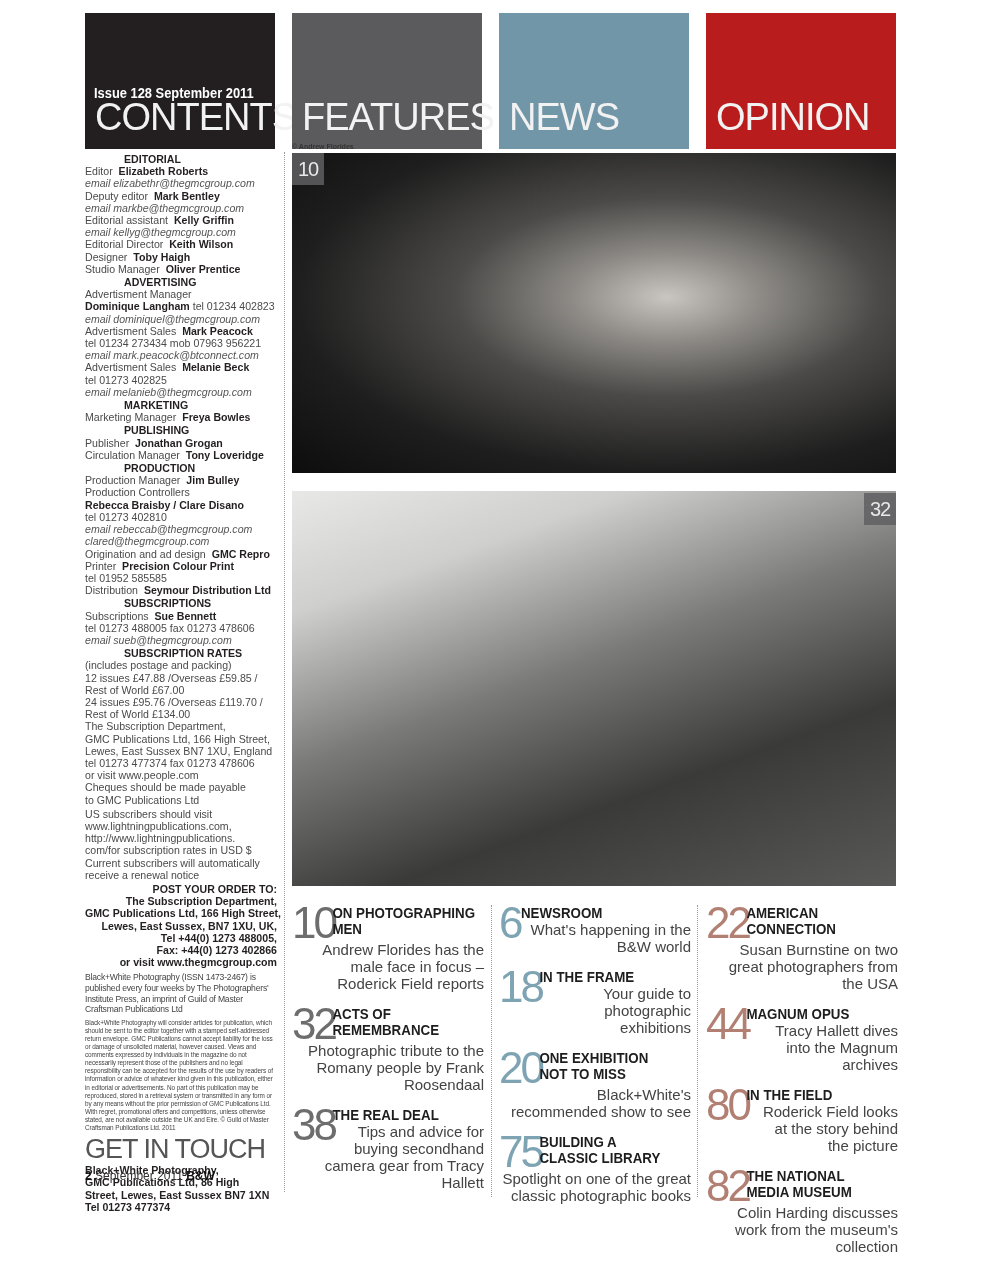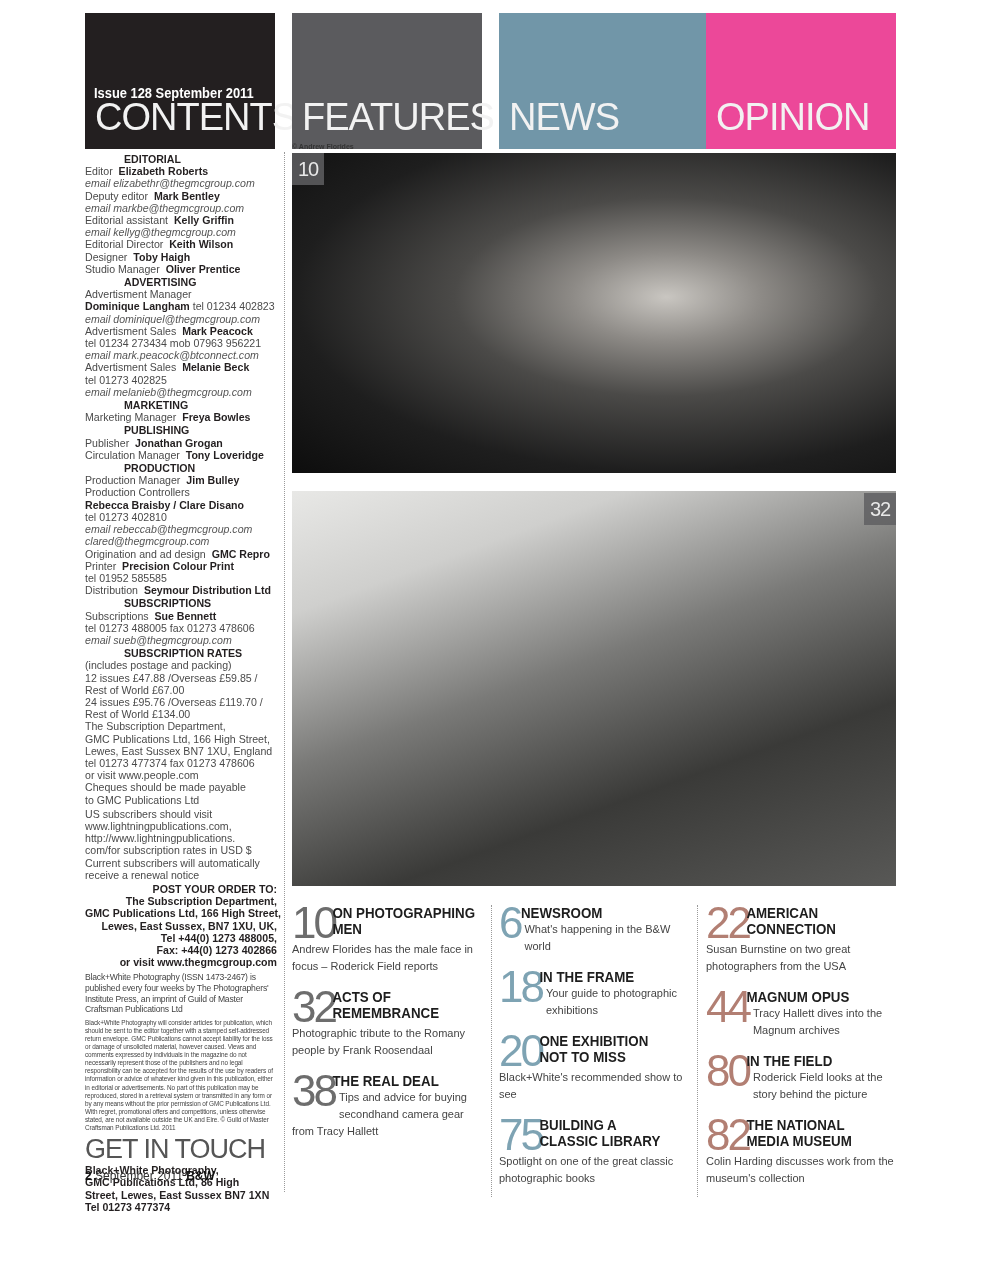--- a/index.html
+++ b/index.html
@@ -2,22 +2,22 @@
 <html><head>
 <meta charset="utf-8">
 <style>
   html, body { margin:0; padding:0; background:#fff; }
   body { width:981px; height:1280px; position:relative; overflow:hidden; font-family:"Liberation Sans", sans-serif; color:#231f20; }
   .tab { position:absolute; top:13px; height:136px; width:190px; }
   .tab .lbl { position:absolute; left:10px; bottom:10px; font-family:"Liberation Sans", sans-serif; font-weight:normal; font-size:38px; letter-spacing:-1px; color:#f2f2f2; transform:scaleY(1.0); }
   .tab .issue { position:absolute; left:9px; bottom:48px; font-weight:bold; font-size:14px; color:#fff; transform:scaleX(0.92); transform-origin:left; }
   #tab-contents { left:85px; background:#231f20; }
   #tab-features { left:292px; background:#5b5b5e; }
-  #tab-news { left:499px; background:#7196a8;padding-left:46px; }
-  #tab-opinion { left:706px; background:#ec4899;text-decoration:underline; }
+  #tab-news { left:499px; background:#7196a8; }
+  #tab-opinion { left:706px; background:#b91c1c;text-decoration:underline; }
 
   .sidebar { position:absolute; left:85px; top:152px; width:192px; font-size:10.6px; line-height:12.2px; color:#4a4a4a; }
   .sidebar .sec { font-weight:bold; color:#231f20; margin-top:1px;padding-left:39px; }
   .sidebar .row { white-space:nowrap; }
   .sidebar b { color:#231f20; font-weight:bold;text-align:center; }
   .sidebar i { color:#555; }
   .sidebar .gap { height:2px; }
   .sidebar .post { font-weight:bold; color:#231f20; font-size:10.6px; line-height:12.2px; margin-top:2px;text-align:right; }
   .sidebar .small { font-size:8.6px; line-height:10.6px; color:#444; margin-top:4px; letter-spacing:-0.2px; }
   .sidebar .tiny { font-size:6.4px; line-height:8.1px; color:#444; margin-top:4px; letter-spacing:-0.1px; }
@@ -28,21 +28,21 @@
   .credit { position:absolute; left:292px; top:143px; font-size:7px; font-weight:bold; color:#333; }
   .photo { position:absolute; overflow:hidden; }
   #photo1 { left:292px; top:153px; width:604px; height:320px; background:radial-gradient(ellipse at 62% 45%, #c9c6c1 0%, #8d8a86 18%, #4b4a48 40%, #1e1e1e 70%, #0d0d0d 100%); }
   #photo2 { left:292px; top:491px; width:604px; height:395px; background:linear-gradient(160deg, #e8e8e6 0%, #cfcfcd 20%, #7a7a78 45%, #3a3a38 70%, #585856 100%); }
   .badge { position:absolute; width:32px; height:32px; background:rgba(95,95,98,0.85); color:#e8e8e8; font-size:20px; text-align:center; line-height:32px; letter-spacing:-1px; }
 
   .col { position:absolute; top:905px; width:192px; }
   .entry { margin-bottom:14px; }
   .entry .num { float:left; font-size:44px; line-height:36px; letter-spacing:-3px; margin-right:4px; font-weight:normal; }
   .entry .title { font-weight:bold; font-size:15.5px; line-height:16px; color:#1d1d1d; transform:scaleX(0.86); transform-origin:left; white-space:nowrap; }
-  .entry .desc { font-size:11px; line-height:17px; color:#444; clear:none; }
+  .entry .desc { font-size:15px; line-height:17px; color:#444; clear:none;text-align:right; }
   .col.f .num { color:#6d6d6d; }
   .col.n .num { color:#7ea3b3; }
   .col.o .num { color:#b27f73; }
 
   .footer { position:absolute; left:85px; top:1169px; font-size:12px; color:#333; }
   .footer b { color:#111; }
 </style>
 </head>
 <body>
 

